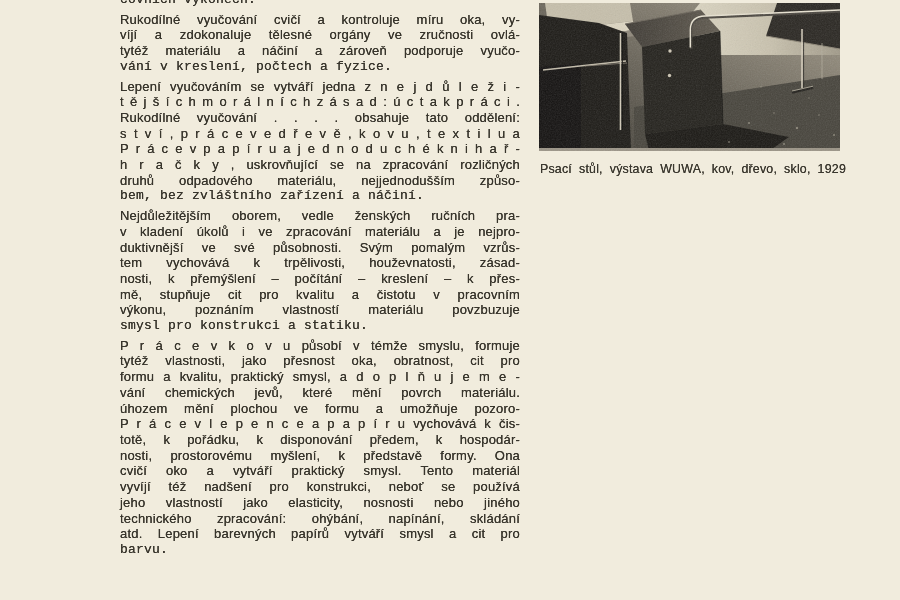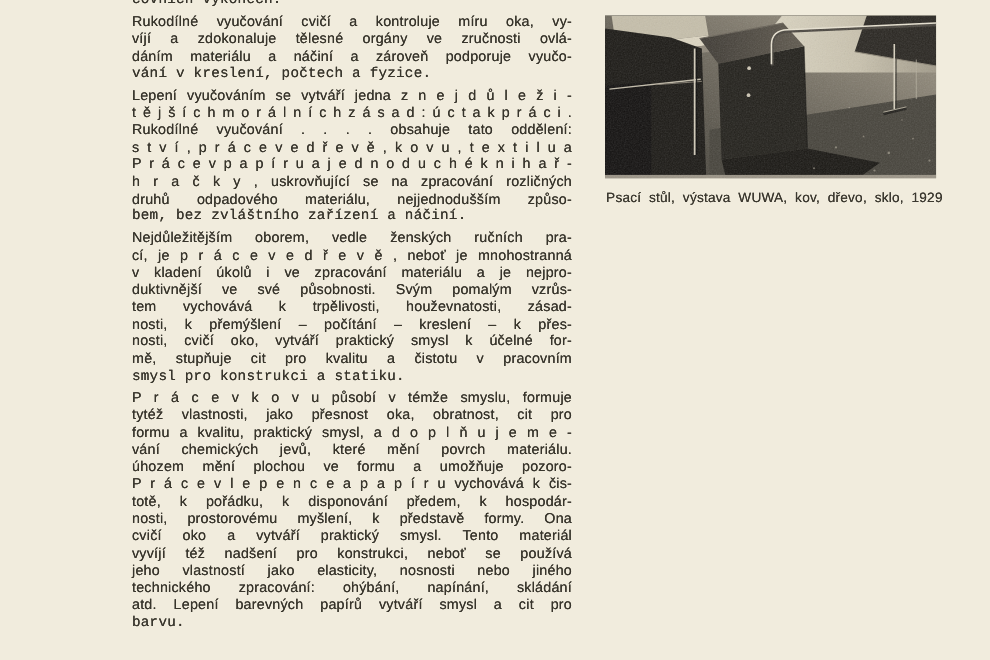--- a/index.html
+++ b/index.html
@@ -20,21 +20,21 @@
     position:absolute;left:120px;top:-8px;width:400px;
     color:var(--ink);
     font-size:13px;line-height:15.7px;letter-spacing:0.2px;
     text-shadow:0 0 0.55px currentColor; 
   }
   .paragraph{margin:0 0 4px 0;}
   .tline{text-align:justify;text-align-last:justify;}
   .tline-last{text-align-last:left;font-family:Liberation Mono, monospace;}
 
   
-  .figure{position:absolute;left:536px;top:0;width:301px;margin:14px;}
+  .figure{position:absolute;left:536px;top:0;width:301px;margin:3px;}
   .photo{position:relative;width:301px;height:148px;overflow:hidden;background:#6e6a60;}
   .photo svg{display:block;width:301px;height:148px;}
   .caption{
     position:absolute;left:1px;top:159px;width:306px;
     color:var(--caption-ink);
     font-size:12.4px;line-height:15px;letter-spacing:0.2px;
     text-shadow:0 0 0.5px currentColor;
     text-align:justify;text-align-last:justify;
     white-space:nowrap;
   }
@@ -44,42 +44,41 @@
 
 <div class="page">
 
   <div class="text-column">
       <div class="paragraph">
         <div class="tline tline-last">covních výkonech.</div>
       </div>
       <div class="paragraph">
         <div class="tline">Rukodílné vyučování cvičí a kontroluje míru oka, vy-</div>
         <div class="tline">víjí a zdokonaluje tělesné orgány ve zručnosti ovlá-</div>
-        <div class="tline">dáním materiálu a náčiní a zároveň podporuje vyučo-</div>
+        <div class="tline">tytéž materiálu a náčiní a zároveň podporuje vyučo-</div>
         <div class="tline tline-last">vání v kreslení, počtech a fyzice.</div>
       </div>
       <div class="paragraph">
         <div class="tline">Lepení vyučováním se vytváří jedna z n e j d ů l e ž i -</div>
         <div class="tline">t ě j š í c h m o r á l n í c h z á s a d : ú c t a k p r á c i .</div>
         <div class="tline">Rukodílné vyučování . . . . obsahuje tato oddělení:</div>
         <div class="tline">s t v í , p r á c e v e d ř e v ě , k o v u , t e x t i l u a</div>
         <div class="tline">P r á c e v p a p í r u a j e d n o d u c h é k n i h a ř -</div>
         <div class="tline">h r a č k y , uskrovňující se na zpracování rozličných</div>
         <div class="tline">druhů odpadového materiálu, nejjednodušším způso-</div>
         <div class="tline tline-last">bem, bez zvláštního zařízení a náčiní.</div>
       </div>
       <div class="paragraph">
         <div class="tline">Nejdůležitějším oborem, vedle ženských ručních pra-</div>
-        <div class="tline">cí, je p r á c e v e d ř e v ě , neboť je mnohostranná</div>
         <div class="tline">v kladení úkolů i ve zpracování materiálu a je nejpro-</div>
         <div class="tline">duktivnější ve své působnosti. Svým pomalým vzrůs-</div>
         <div class="tline">tem vychovává k trpělivosti, houževnatosti, zásad-</div>
         <div class="tline">nosti, k přemýšlení – počítání – kreslení – k přes-</div>
-        <div class="tline">nosti, cvičí oko, vytváří praktický smysl k účelné for-</div>
         <div class="tline">mě, stupňuje cit pro kvalitu a čistotu v pracovním</div>
+        <div class="tline">výkonu, poznáním vlastností materiálu povzbuzuje</div>
         <div class="tline tline-last">smysl pro konstrukci a statiku.</div>
       </div>
       <div class="paragraph">
         <div class="tline">P r á c e v k o v u působí v témže smyslu, formuje</div>
         <div class="tline">tytéž vlastnosti, jako přesnost oka, obratnost, cit pro</div>
         <div class="tline">formu a kvalitu, praktický smysl, a d o p l ň u j e m e -</div>
         <div class="tline">vání chemických jevů, které mění povrch materiálu.</div>
         <div class="tline">úhozem mění plochou ve formu a umožňuje pozoro-</div>
         <div class="tline">P r á c e v l e p e n c e a p a p í r u vychovává k čis-</div>
         <div class="tline">totě, k pořádku, k disponování předem, k hospodár-</div>

